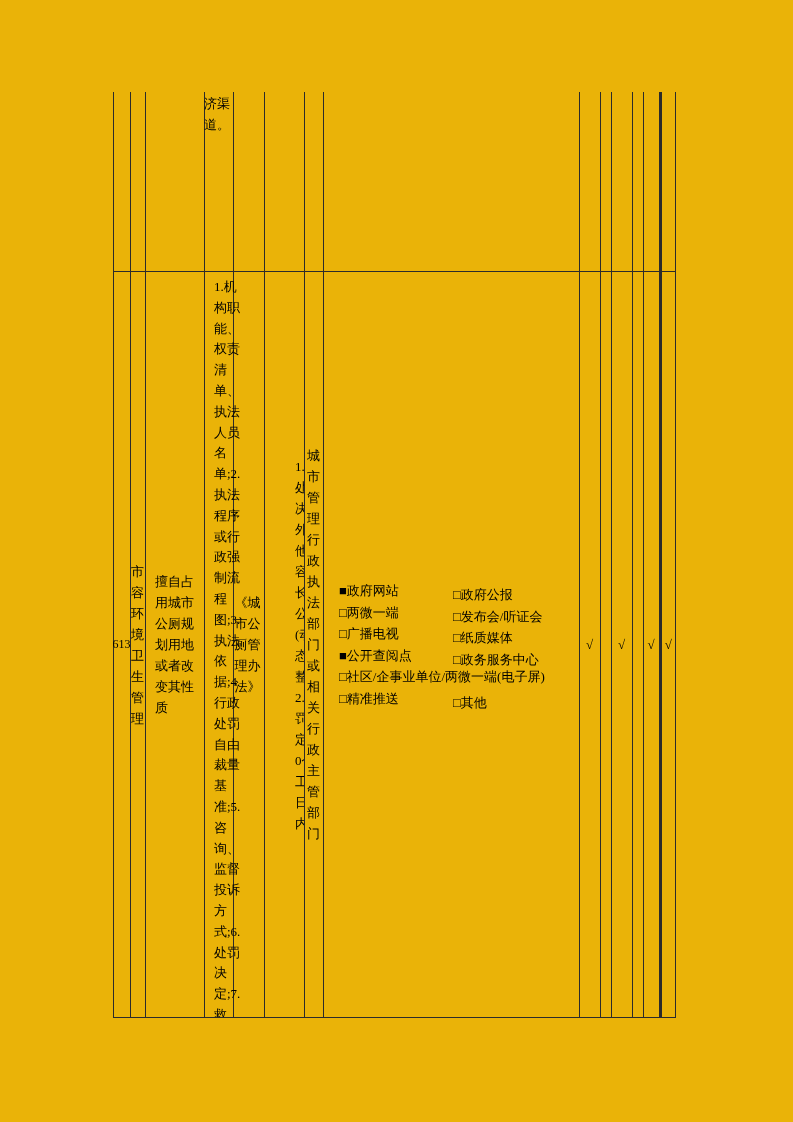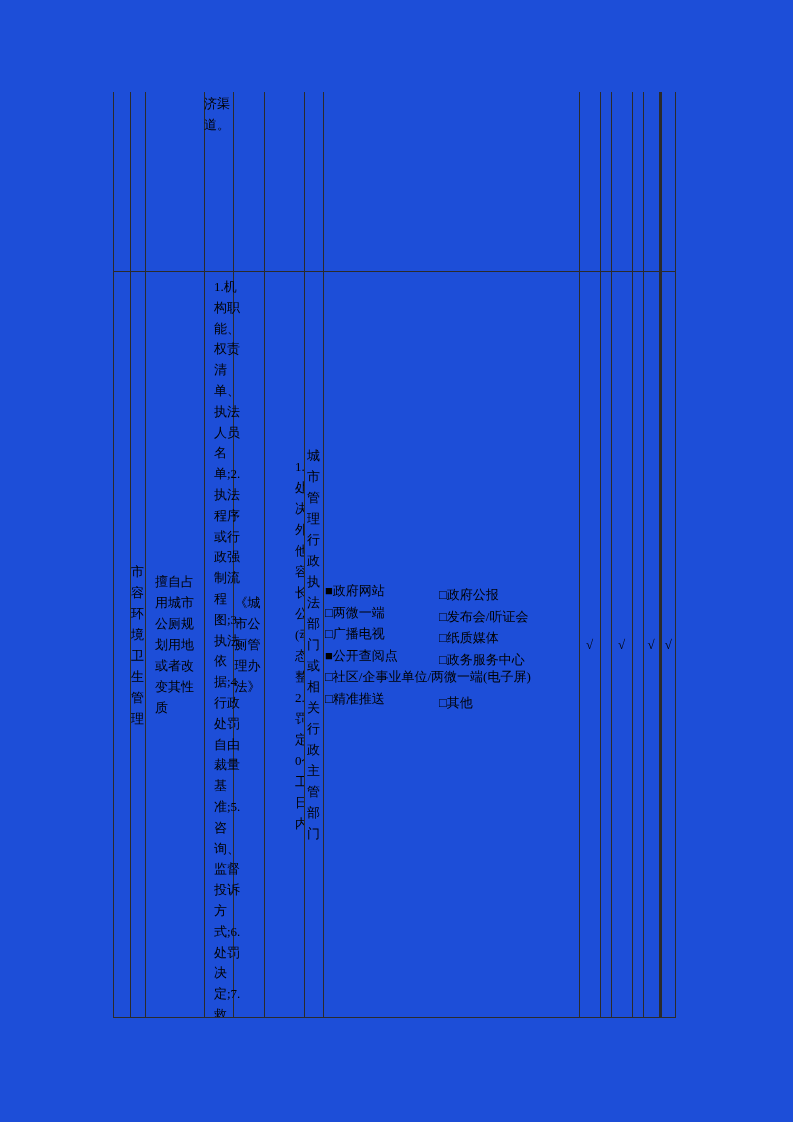--- a/index.html
+++ b/index.html
@@ -1,17 +1,17 @@
 <!DOCTYPE html>
 <html><head>
 <meta charset="utf-8">
 <style>
   html,body{margin:0;padding:0;background:#fff;}
   .page{
-    position:relative;width:793px;height:1122px;background:#1d4ed8;
+    position:relative;width:793px;height:1122px;background:#eab308;
     font-family:"Liberation Serif","DejaVu Serif","DejaVu Sans",serif;
     color:#000;overflow:hidden;
   }
   
   .vl{position:absolute;top:92px;height:926px;width:1px;background:#2b2b2b;}
   .vl.thick{width:2.5px;}
   .hl{position:absolute;left:113px;width:563px;height:1.4px;background:#2b2b2b;}
   
   .cell{
     position:absolute;top:272px;height:745px;
@@ -26,21 +26,21 @@
   #cell-item{left:145px;width:59px;}
   #cell-item .vtext{width:55px;padding-left:10px;}
   #cell-content{left:204px;width:29px;padding-top:5px;box-sizing:border-box;line-height:20.8px;margin-left:9px;}
   #cell-content .vtext{width:27px;}
   #cell-basis{left:233px;width:31px;}
   #cell-basis .vtext{width:28px;}
   #cell-time{left:264px;width:40px;}
   #cell-time .vtext{width:39px;margin-left:48px;}
   #cell-subject{left:304px;width:19px;}
   #cell-subject .vtext{width:14px;text-align:center;}
-  #cell-channels{left:323px;width:256px;}
+  #cell-channels{left:323px;width:256px;padding-left:14px;}
   #cell-channels .inner{width:100%;padding-left:2px;box-sizing:border-box;}
   .channel-row{position:relative;line-height:21.5px;height:21.5px;white-space:nowrap;}
   .ch-item{white-space:nowrap;}
   .ch-right{position:absolute;left:114px;top:4px;}
   .mark-cell{position:absolute;top:272px;height:745px;display:flex;align-items:center;justify-content:center;font-size:13px;}
   #mark-1{left:579px;width:21px;}
   #mark-2{left:600px;width:11px;}
   #mark-3{left:611px;width:21px;}
   #mark-4{left:632px;width:11px;}
   #mark-5{left:643px;width:16px;}
@@ -73,20 +73,23 @@
   <i class="vl thick" style="left:659px"></i>
   <i class="vl" style="left:675px"></i>
 
   <i class="hl" style="top:271px"></i>
   <i class="hl" style="top:1017px"></i>
 
   <div id="cell-continuation">
     <div class="vtext">济渠道。</div>
   </div>
 
+  <div class="cell" id="cell-seq">
+    <div>613</div>
+  </div>
 
   <div class="cell" id="cell-category">
     <div class="vtext">市容环境卫生管理</div>
   </div>
 
   <div class="cell" id="cell-item">
     <div class="vtext">擅自占用城市公厕规划用地或者改变其性质</div>
   </div>
 
   <div class="cell top-align" id="cell-content">

